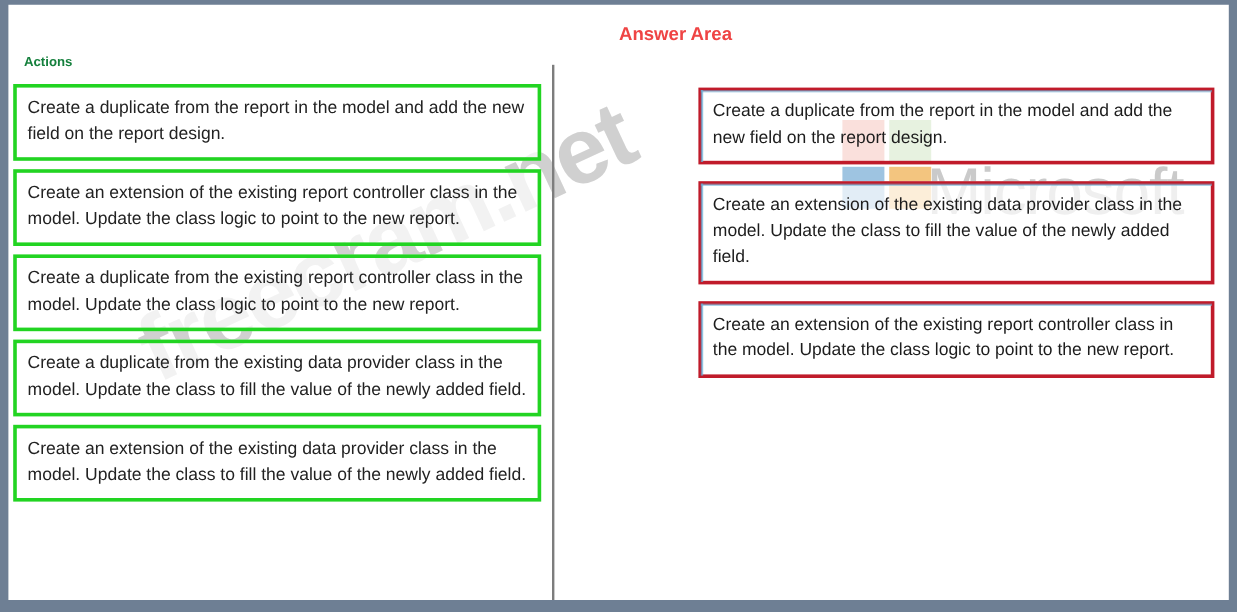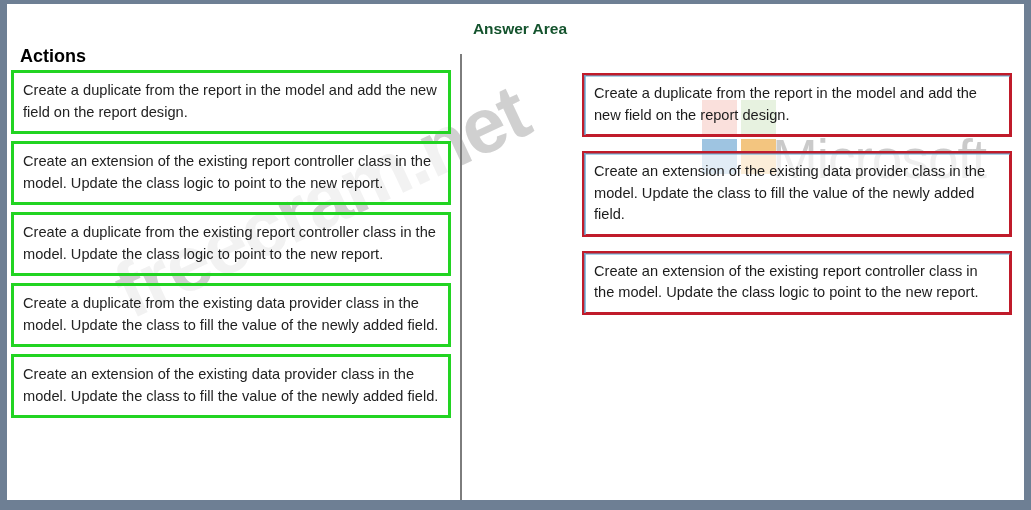--- a/index.html
+++ b/index.html
@@ -44,42 +44,42 @@
   #wm-ms-logo{
     position:absolute;left:702px;top:100px;width:74px;height:74px;
     display:grid;grid-template-columns:1fr 1fr;grid-template-rows:1fr 1fr;
     gap:4px;z-index:1;pointer-events:none;opacity:.72;
   }
   #wm-ms-logo i{display:block;}
 
   
   #actions-label{
     position:absolute;left:20px;top:46px;
-    font-size:18px;font-weight:bold;color:#000000;z-index:3;
+    font-size:11px;font-weight:bold;color:#15803d;z-index:3;
   }
   #actions-list{position:absolute;left:11px;top:70px;width:440px;z-index:3;}
   .act-box{
     box-sizing:border-box;
     border:3px solid #22d422;
     background:rgba(255,255,255,.72);
     margin-bottom:7px;
     padding:7px 8px 8px 9px;
     font-size:14.6px;line-height:21.5px;color:#222;
   }
 
   
   #divider{
     position:absolute;left:460px;top:54px;width:2px;height:446px;
     background:#7d7d7d;z-index:3;
   }
 
   
   #answer-area-title{
-    position:absolute;left:430px;top:20px;width:180px;text-align:center;
-    font-size:15.5px;font-weight:bold;color:#14532d;z-index:3;
+    position:absolute;left:430px;top:20px;width:180px;text-align:right;
+    font-size:15.5px;font-weight:bold;color:#ef4444;z-index:3;
   }
   #answer-list{position:absolute;left:582px;top:73px;width:430px;z-index:3;}
   .ans-box{
     box-sizing:border-box;
     border:3px solid #c01b2a;
     background:rgba(255,255,255,.70);
     margin-bottom:14px;
     padding:7px 8px 8px 9px;
     font-size:14.6px;line-height:21.5px;color:#1c1c1c;
     position:relative;

